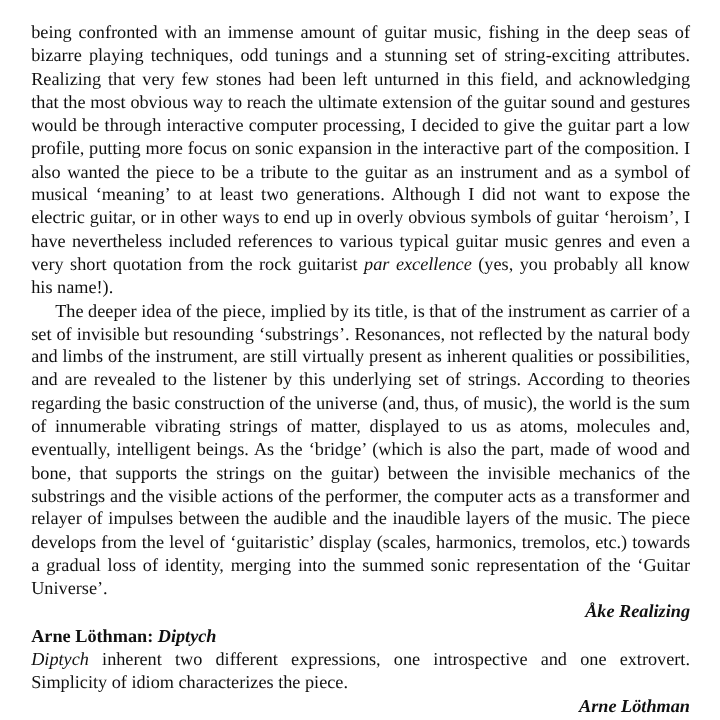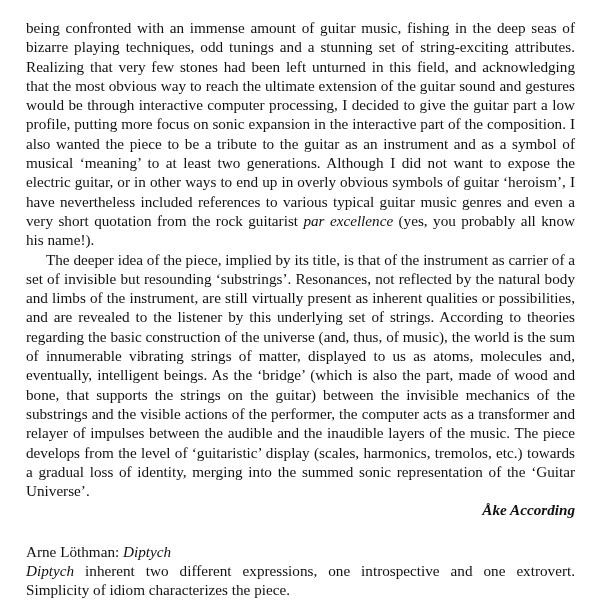--- a/index.html
+++ b/index.html
@@ -5,29 +5,29 @@
   html, body { margin: 0; padding: 0; background: #ffffff; }
   body { width: 600px; height: 600px; overflow: hidden; position: relative; }
   .page {
     position: absolute; left: 26px; top: 18px; width: 549px;
     font-family: "Liberation Serif", serif; font-size: 15.2px; line-height: 19.3px;
     color: #111111; text-align: justify; hyphens: manual;
   }
   p { margin: 0; }
   .indent { text-indent: 20px; }
   .sig { text-align: right; font-weight: bold; font-style: italic; margin-top: 0; }
-  .heading { font-weight: normal; margin-top: 22px; }
+  .heading { font-weight: bold; margin-top: 1px; }
   .heading i { font-style: italic; }
   .sig1 { margin-bottom: 0; }
 </style>
 </head>
 <body>
 
 <div class="page">
   <p><span>being confronted with an immense amount of guitar music, fishing in the deep seas of bizarre playing techniques, odd tunings and a stunning set of string-exciting attributes. Realizing that very few stones had been left unturned in this field, and acknowledging that the most obvious way to reach the ultimate extension of the guitar sound and gestures would be through inter­active computer processing, I decided to give the guitar part a low profile, putting more focus on sonic expansion in the interactive part of the composition. I also wanted the piece to be a tribute to the guitar as an instrument and as a symbol of musical ‘meaning’ to at least two generations. Although I did not want to expose the electric guitar, or in other ways to end up in overly obvi­ous symbols of guitar ‘heroism’, I have nevertheless included references to various typical guitar music genres and even a very short quotation from the rock guitarist </span><i>par excellence</i><span> (yes, you probably all know his name!).</span></p>
   <p class="indent">The deeper idea of the piece, implied by its title, is that of the instrument as carrier of a set of invisible but resounding ‘substrings’. Resonances, not reflected by the natural body and limbs of the instrument, are still virtually present as inherent qualities or possibilities, and are revealed to the listener by this underlying set of strings. According to theories regarding the basic construc­tion of the universe (and, thus, of music), the world is the sum of innumerable vibrating strings of matter, displayed to us as atoms, molecules and, eventually, intelligent beings. As the ‘bridge’ (which is also the part, made of wood and bone, that supports the strings on the guitar) between the invisible mechanics of the substrings and the visible actions of the performer, the computer acts as a transformer and relayer of impulses between the audible and the inaudible layers of the music. The piece develops from the level of ‘guitaristic’ display (scales, harmonics, tremolos, etc.) towards a gradual loss of identity, merging into the summed sonic representation of the ‘Guitar Universe’.</p>
-  <p class="sig sig1">Åke According</p>
+  <p class="sig sig1">Åke Realizing</p>
 
   <p class="heading"><span>Arne Löthman:</span> <i>Diptych</i></p>
   <p><i>Diptych</i><span> inherent two different expressions, one introspective and one extrovert. Simplicity of idiom characterizes the piece.</span></p>
   <p class="sig">Arne Löthman</p>
 
 </div>
 
 </body></html>

